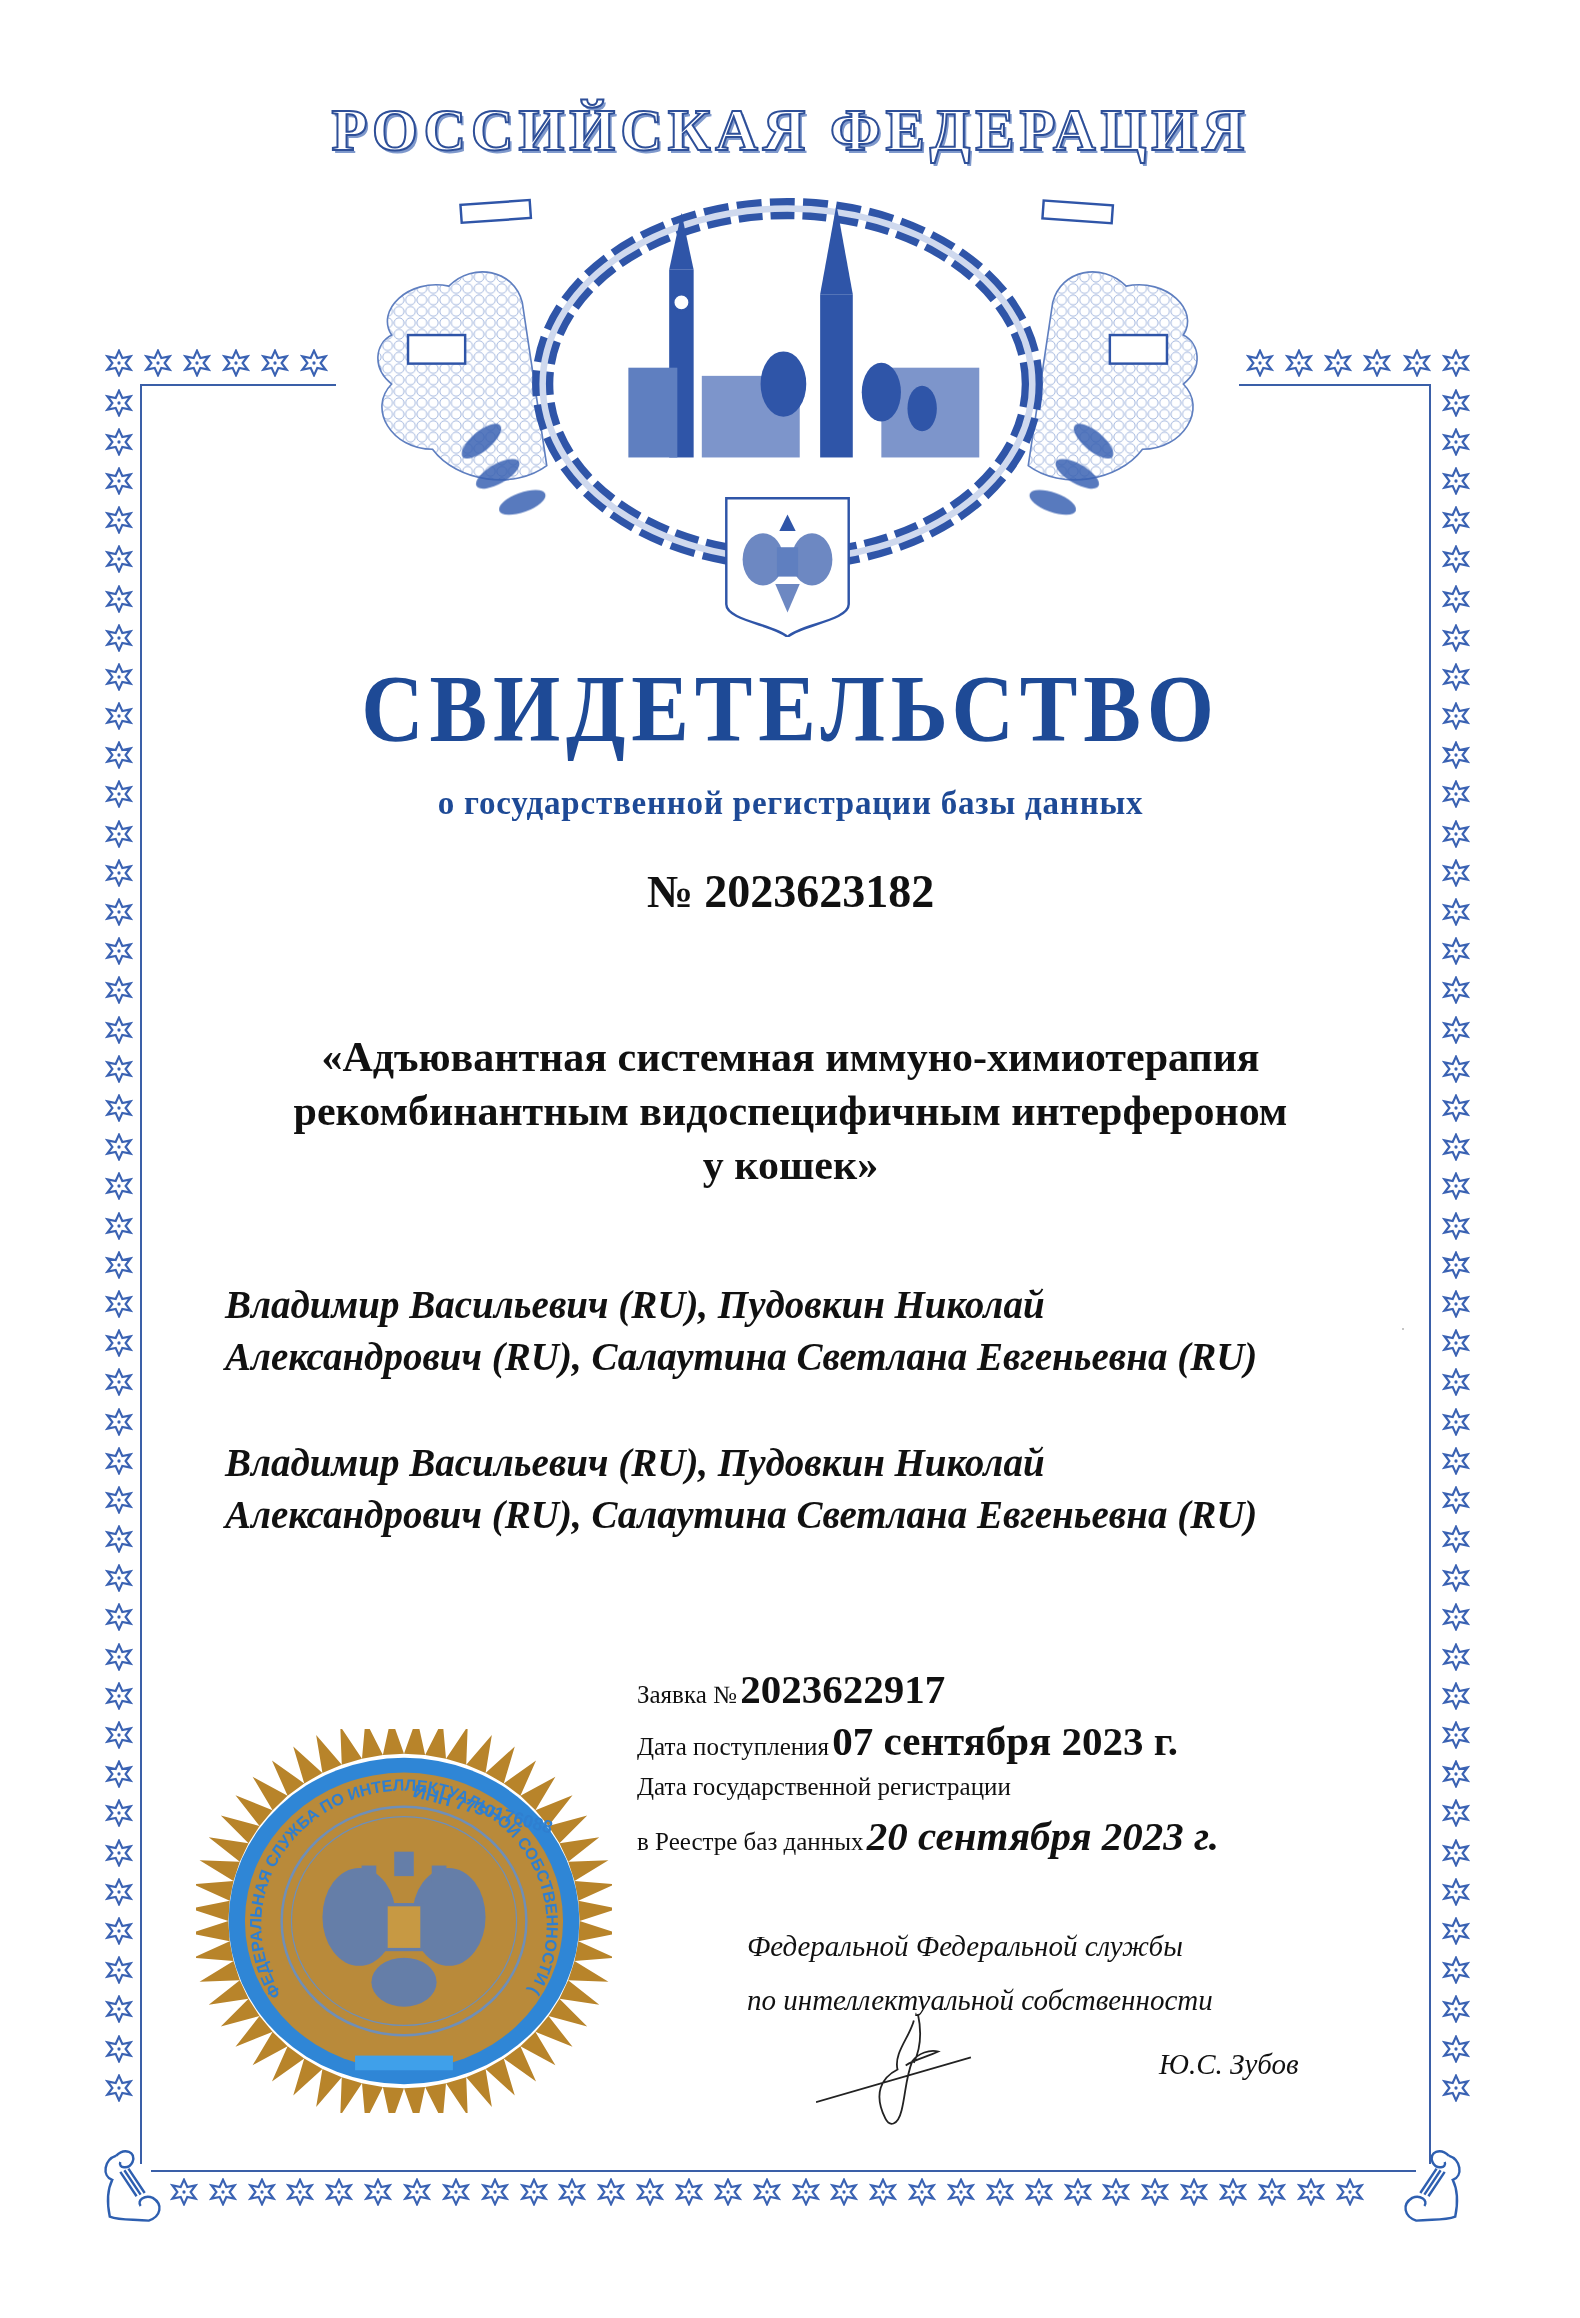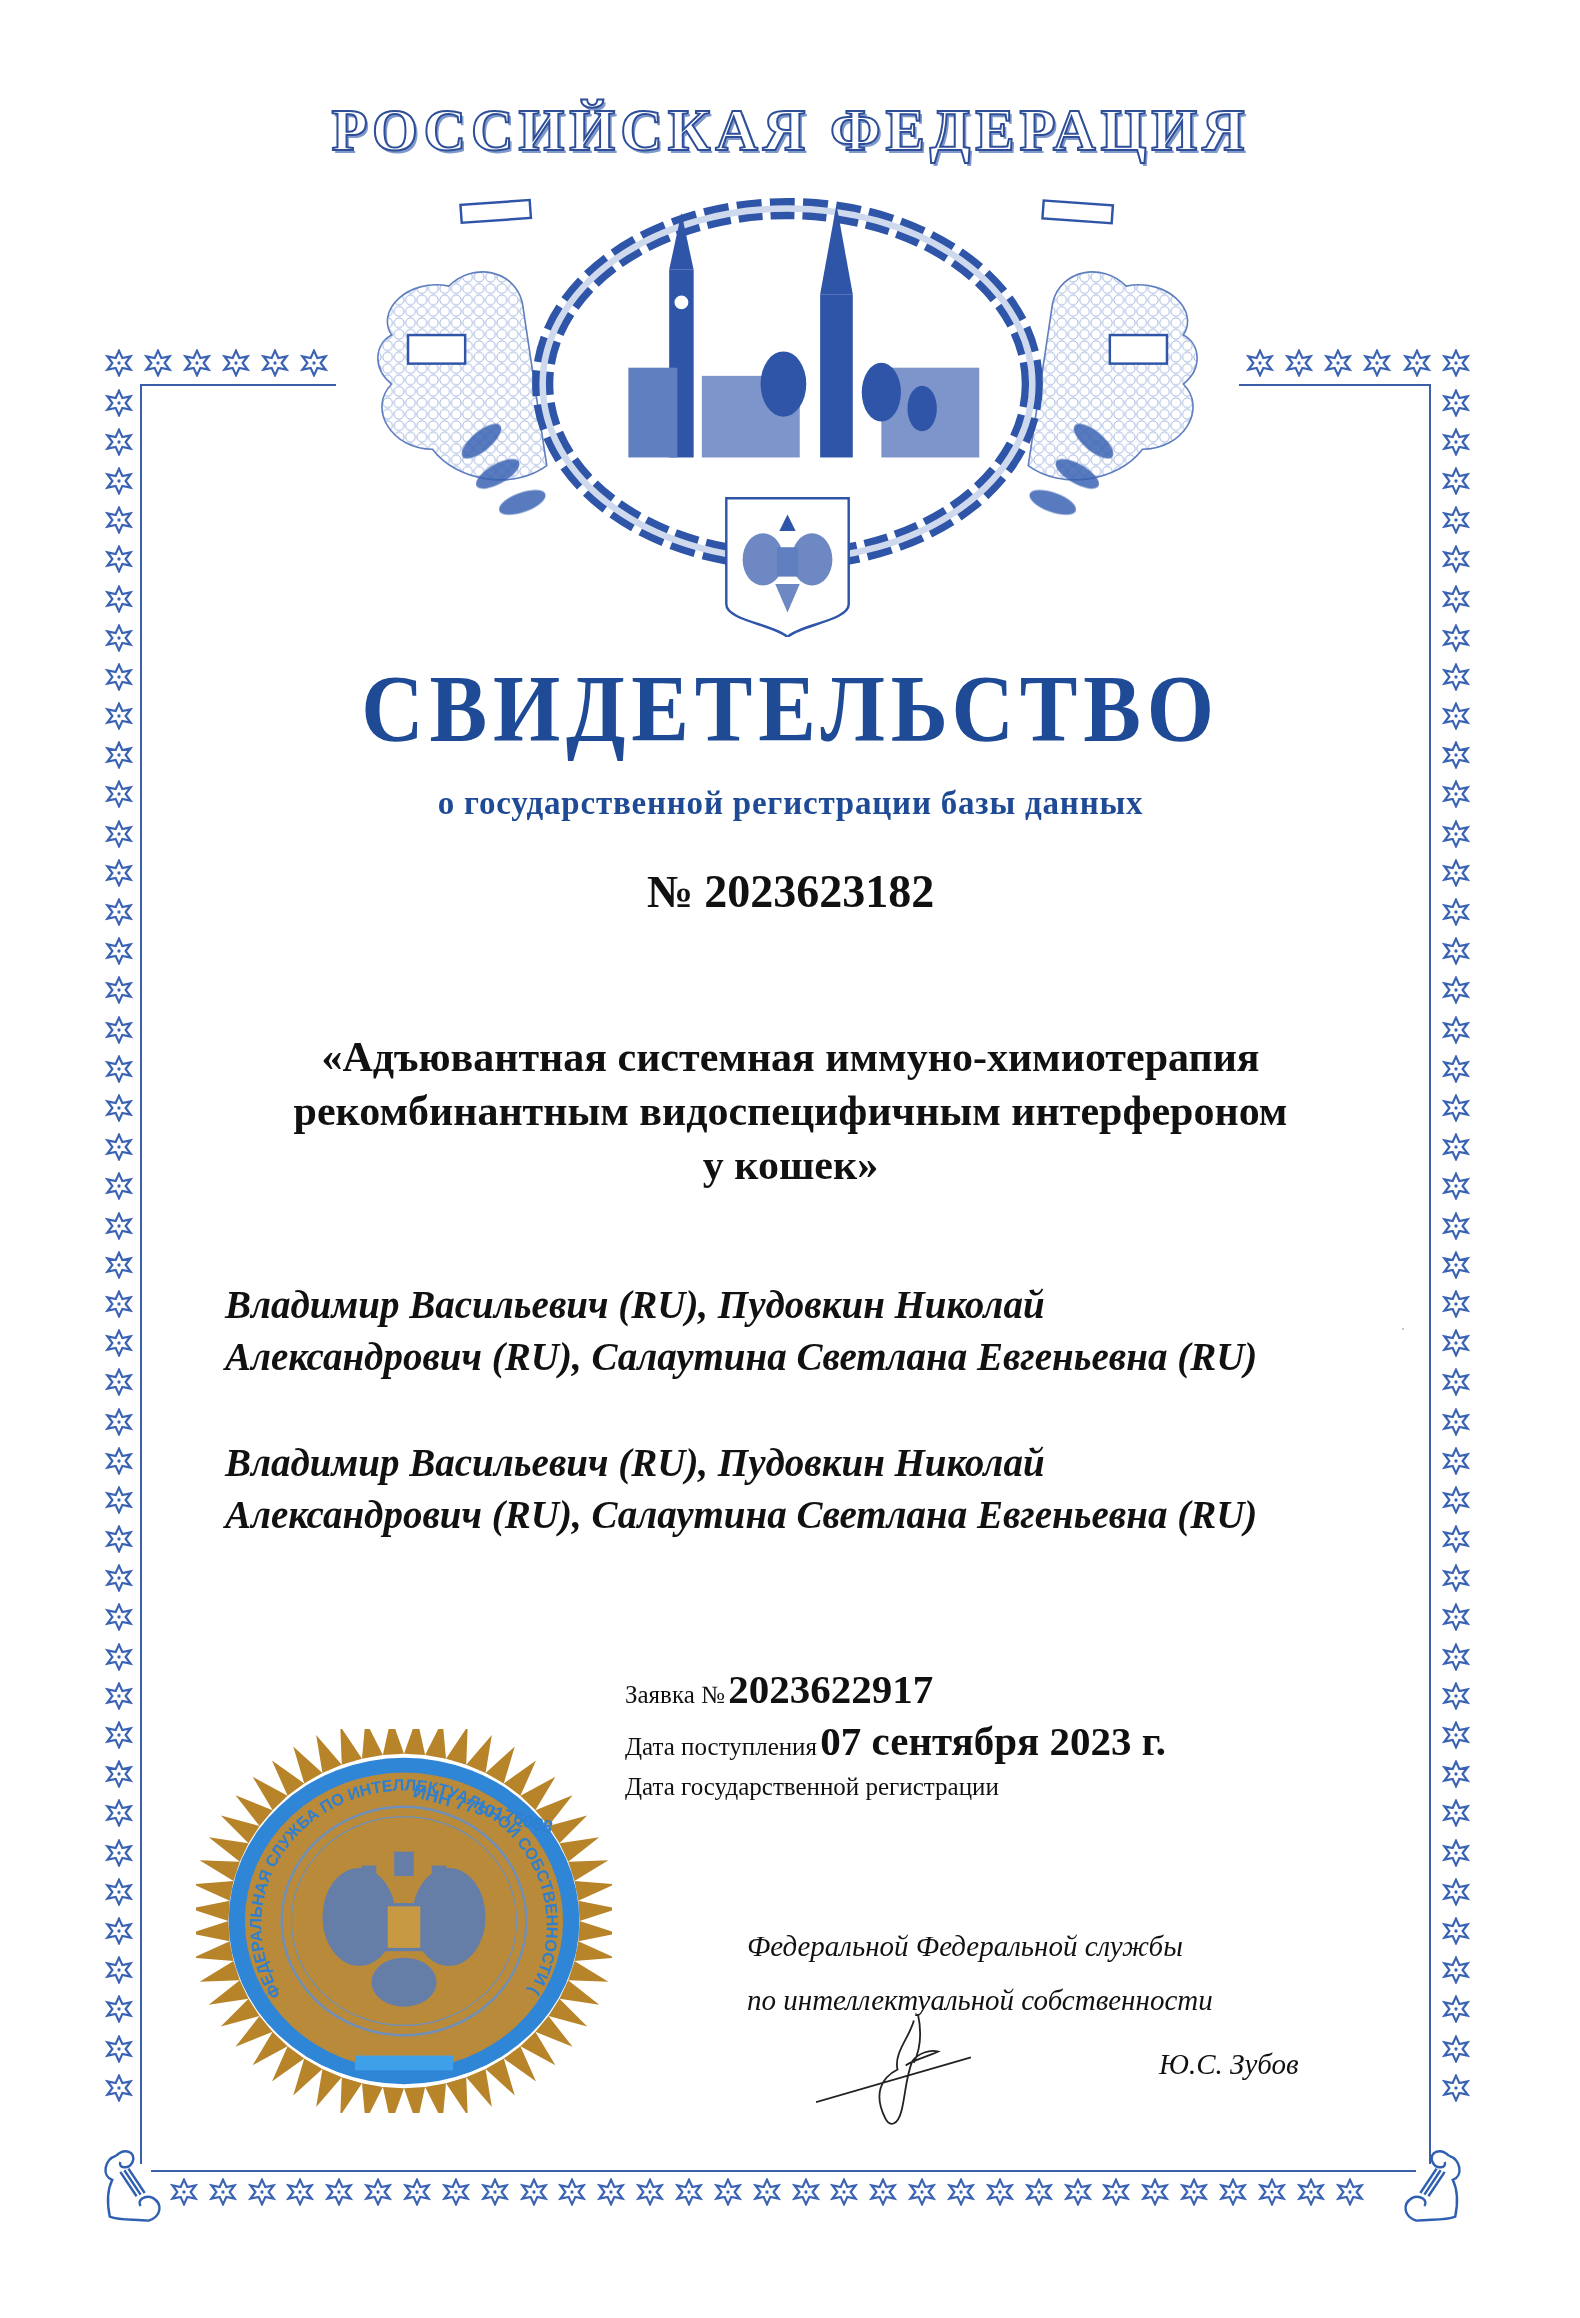--- a/index.html
+++ b/index.html
@@ -12,21 +12,21 @@
     -webkit-text-stroke:2px #2e4f98;text-shadow:2.4px 3.3px 0 #7f99cc;}
   .emblem-wrap{left:359px;top:180px;width:857px;height:457px;}
   .title{left:0;width:1581px;top:653px;text-align:center;font-family:"Liberation Serif",serif;font-weight:bold;font-size:96px;letter-spacing:6.5px;color:#1e4a96;transform:scaleX(0.9);}
   .subtitle{left:0;width:1581px;top:785px;text-align:center;font-weight:bold;font-size:33px;color:#1e4a96;letter-spacing:0.8px;}
   .regno{left:0;width:1581px;top:865px;text-align:center;font-weight:bold;font-size:46px;color:#111;}
   .work-title{left:245px;width:1091px;top:1030px;text-align:center;font-weight:bold;font-size:42px;line-height:54px;color:#111;}
   .para{left:225px;width:1159px;font-size:39px;line-height:52px;}
   .para .lbl{font-size:26px;font-weight:normal;font-style:normal;}
   .para .val{font-weight:bold;font-style:italic;}
   .meta{left:625px;width:735px;}
-  .meta .row{position:absolute;left:0;white-space:nowrap;}
+  .meta .row{position:absolute;left:12px;white-space:nowrap;}
   .meta .lbl{font-size:25px;}
   .meta .big{font-weight:bold;font-size:41px;}
   .meta .bigi{font-weight:bold;font-style:italic;font-size:41px;}
   .sign-role{left:747px;width:571px;top:1919px;font-style:italic;font-size:29px;line-height:54px;}
   .sign-name{left:1159px;top:2048px;font-style:italic;font-size:29px;}
   .seal{left:196px;top:1729px;width:416px;height:384px;}
   .signature{left:816px;top:2004px;width:212px;height:131px;}
   .faint-dot{position:absolute;width:1.6px;height:1.6px;background:#bbb;border-radius:50%;}
 </style>
 </head>
@@ -1043,20 +1043,24 @@
   <div class="row" style="top:0;">
     <span class="lbl">Заявка №</span>
     <span class="big">2023622917</span>
   </div>
   <div class="row" style="top:52px;">
     <span class="lbl">Дата поступления</span>
     <span class="big">07 сентября 2023 г.</span>
   </div>
   <div class="row" style="top:108px;">
     <span class="lbl">Дата государственной регистрации</span>
+  </div>
+  <div class="row" style="top:147px;">
+    <span class="lbl">в Реестре баз данных</span>
+    <span class="bigi">20 сентября 2023 г.</span>
   </div>
 </div>
 
 <svg class="abs seal" viewBox="0 0 510 470">
   <g transform="translate(255,235)">
     <g id="rays" fill="#b8842a">
         <path d="M215.3,0.0 L262.0,15.1 L213.7,24.7Z M213.7,24.7 L258.2,45.1 L209.0,49.1Z M209.0,49.1 L250.6,74.4 L201.3,72.7Z M201.3,72.7 L239.4,102.6 L190.6,95.3Z M190.6,95.3 L224.6,129.3 L177.1,116.5Z M177.1,116.5 L206.6,154.2 L161.1,135.9Z M161.1,135.9 L185.6,176.8 L142.7,153.4Z M142.7,153.4 L161.9,196.8 L122.3,168.7Z M122.3,168.7 L135.8,213.9 L100.0,181.5Z M100.0,181.5 L107.7,228.0 L76.3,191.7Z M76.3,191.7 L78.1,238.7 L51.5,199.0Z M51.5,199.0 L47.3,245.9 L25.9,203.5Z M25.9,203.5 L15.8,249.5 L0.0,205.0Z M0.0,205.0 L-15.8,249.5 L-25.9,203.5Z M-25.9,203.5 L-47.3,245.9 L-51.5,199.0Z M-51.5,199.0 L-78.1,238.7 L-76.3,191.7Z M-76.3,191.7 L-107.7,228.0 L-100.0,181.5Z M-100.0,181.5 L-135.8,213.9 L-122.3,168.7Z M-122.3,168.7 L-161.9,196.8 L-142.7,153.4Z M-142.7,153.4 L-185.6,176.8 L-161.1,135.9Z M-161.1,135.9 L-206.6,154.2 L-177.1,116.5Z M-177.1,116.5 L-224.6,129.3 L-190.6,95.3Z M-190.6,95.3 L-239.4,102.6 L-201.3,72.7Z M-201.3,72.7 L-250.6,74.4 L-209.0,49.1Z M-209.0,49.1 L-258.2,45.1 L-213.7,24.7Z M-213.7,24.7 L-262.0,15.1 L-215.3,0.0Z M-215.3,0.0 L-262.0,-15.1 L-213.7,-24.7Z M-213.7,-24.7 L-258.2,-45.1 L-209.0,-49.1Z M-209.0,-49.1 L-250.6,-74.4 L-201.3,-72.7Z M-201.3,-72.7 L-239.4,-102.6 L-190.6,-95.3Z M-190.6,-95.3 L-224.6,-129.3 L-177.1,-116.5Z M-177.1,-116.5 L-206.6,-154.2 L-161.1,-135.9Z M-161.1,-135.9 L-185.6,-176.8 L-142.7,-153.4Z M-142.7,-153.4 L-161.9,-196.8 L-122.3,-168.7Z M-122.3,-168.7 L-135.8,-213.9 L-100.0,-181.5Z M-100.0,-181.5 L-107.7,-228.0 L-76.3,-191.7Z M-76.3,-191.7 L-78.1,-238.7 L-51.5,-199.0Z M-51.5,-199.0 L-47.3,-245.9 L-25.9,-203.5Z M-25.9,-203.5 L-15.8,-249.5 L-0.0,-205.0Z M-0.0,-205.0 L15.8,-249.5 L25.9,-203.5Z M25.9,-203.5 L47.3,-245.9 L51.5,-199.0Z M51.5,-199.0 L78.1,-238.7 L76.3,-191.7Z M76.3,-191.7 L107.7,-228.0 L100.0,-181.5Z M100.0,-181.5 L135.8,-213.9 L122.3,-168.7Z M122.3,-168.7 L161.9,-196.8 L142.7,-153.4Z M142.7,-153.4 L185.6,-176.8 L161.1,-135.9Z M161.1,-135.9 L206.6,-154.2 L177.1,-116.5Z M177.1,-116.5 L224.6,-129.3 L190.6,-95.3Z M190.6,-95.3 L239.4,-102.6 L201.3,-72.7Z M201.3,-72.7 L250.6,-74.4 L209.0,-49.1Z M209.0,-49.1 L258.2,-45.1 L213.7,-24.7Z M213.7,-24.7 L262.0,-15.1 L215.3,-0.0Z "></path>
       </g>
     <ellipse rx="215" ry="200" fill="#2f86d6"></ellipse>
     <ellipse rx="195" ry="182" fill="#b98a3a"></ellipse>

